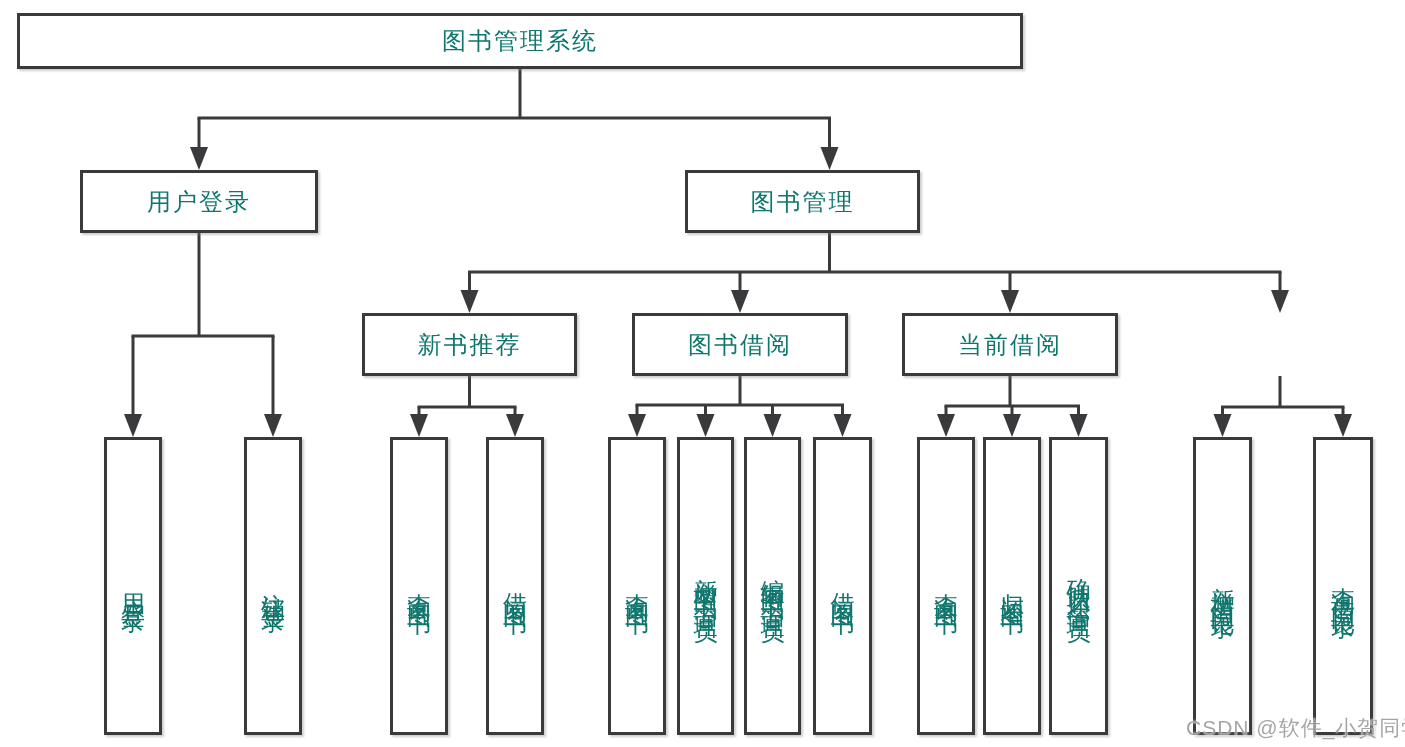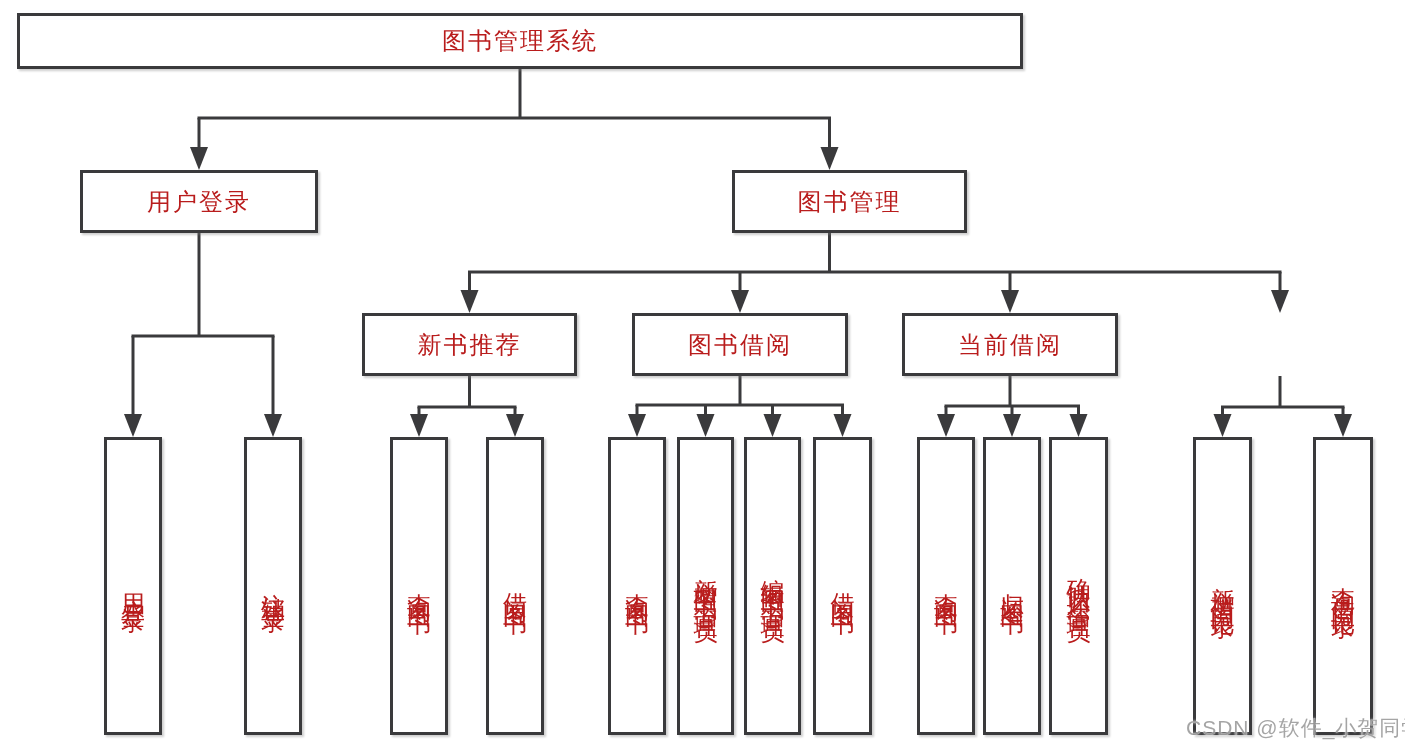--- a/index.html
+++ b/index.html
@@ -7,21 +7,21 @@
     width:1405px;height:747px;position:relative;overflow:hidden;
     background:#ffffff;
     font-family:"Liberation Sans","DejaVu Sans",sans-serif;
   }
   #canvas{position:absolute;left:0;top:0;width:1405px;height:747px;}
   svg.edges{position:absolute;left:0;top:0;z-index:1;}
   .node{
     position:absolute;z-index:2;box-sizing:border-box;
     background:#ffffff;border:3px solid #3a3a3c;
     display:flex;align-items:center;justify-content:center;
-    color:#b91c1c;
+    color:#0f766e;
     box-shadow:2px 2px 2px rgba(130,130,130,0.38);
   }
   .node.horizontal span{
     font-size:24px;letter-spacing:2px;white-space:nowrap;
   }
   .node.vertical span{
     writing-mode:vertical-lr;text-orientation:mixed;
     font-size:24px;letter-spacing:6px;white-space:nowrap;
   }
   .watermark{
@@ -103,21 +103,21 @@
         <polygon points="1334,414 1352,414 1343,437" fill="#3a3a3c" stroke="none"></polygon>
       </g>
     </svg>
   <div class="watermark">CSDN @软件_小贺同学</div>
 <div class="node horizontal" style="left: 17px; top: 13px; width: 1006px; height: 56px;">
       <span>图书管理系统</span>
     </div>
     <div class="node horizontal" style="left: 80px; top: 170px; width: 238px; height: 63px;">
       <span>用户登录</span>
     </div>
-    <div class="node horizontal" style="left: 732px; top: 170px; width: 235px; height: 63px;">
+    <div class="node horizontal" style="left: 685px; top: 170px; width: 235px; height: 63px;">
       <span>图书管理</span>
     </div>
     <div class="node horizontal" style="left: 362px; top: 313px; width: 215px; height: 63px; justify-content: center;">
       <span>新书推荐</span>
     </div>
     <div class="node horizontal" style="left: 632px; top: 313px; width: 216px; height: 63px;">
       <span>图书借阅</span>
     </div>
     <div class="node horizontal" style="left: 902px; top: 313px; width: 216px; height: 63px;">
       <span>当前借阅</span>

